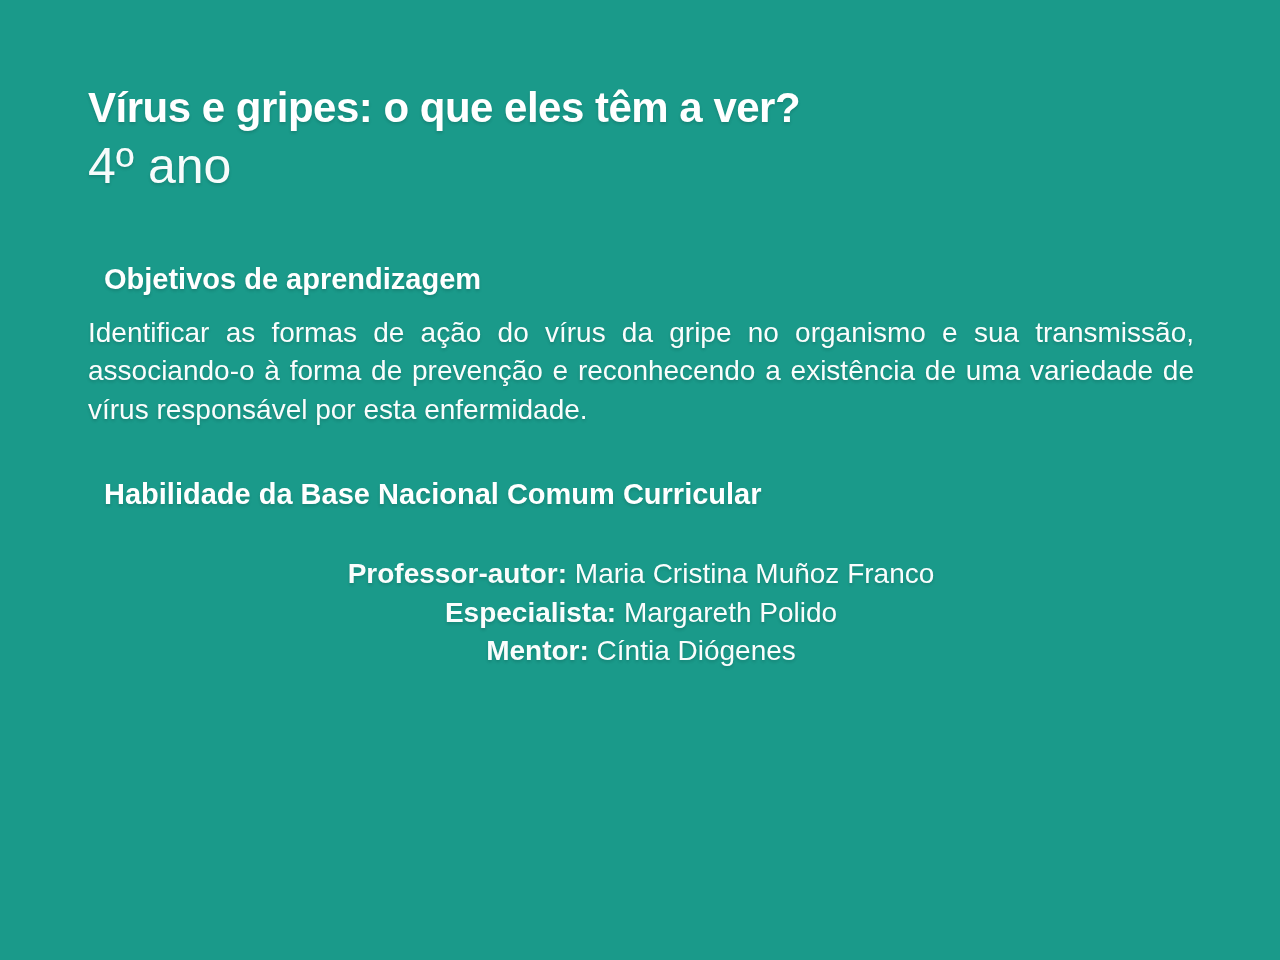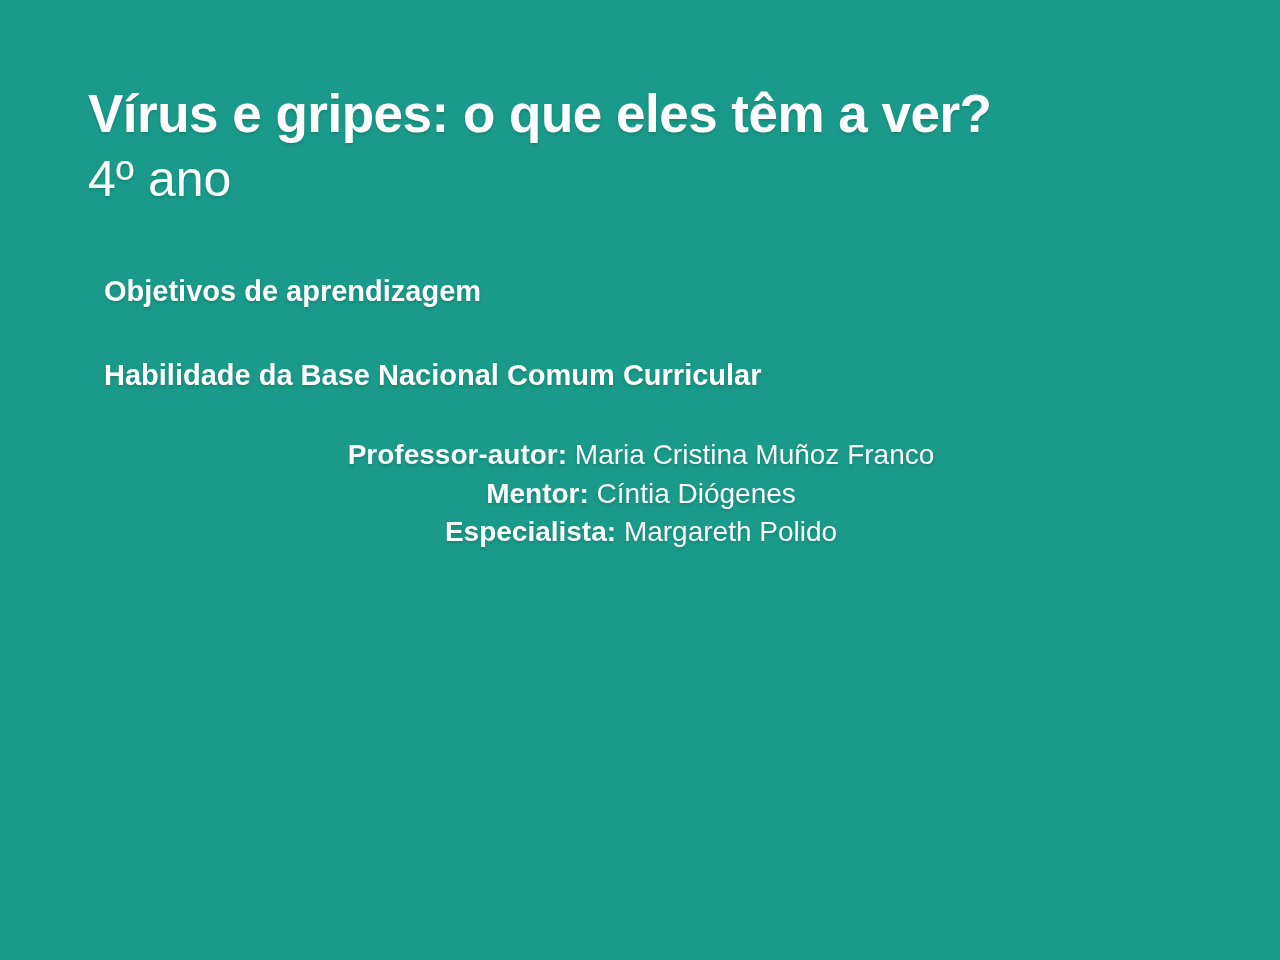--- a/index.html
+++ b/index.html
@@ -15,21 +15,21 @@
   }
   .slide {
     box-sizing: border-box;
     width: 1280px;
     height: 960px;
     padding: 84px 86px 0 88px;
     color: #FFFFFF;
     text-shadow: 0 2px 3px rgba(0, 40, 35, 0.18);
   }
   .title {
-    font-size: 53px;
+    font-size: 42px;
     font-weight: 700;
     line-height: 1.15;
     margin: 0;
     letter-spacing: -0.5px;
   }
   .grade {
     font-size: 50px;
     font-weight: 400;
     line-height: 1.15;
     margin: 6px 0 0 0;
@@ -75,34 +75,35 @@
 <body style="background: rgb(26, 154, 138);">
 
 <div class="slide">
 
   <h1 class="title">Vírus e gripes: o que eles têm a ver?</h1>
 
   <p class="grade">4º ano</p>
 
   <div class="section">
     <h2 class="section-heading">Objetivos de aprendizagem</h2>
+    <p class="section-body">Identificar as formas de ação do vírus da gripe no organismo e sua transmissão, associando-o à forma de prevenção e reconhecendo a existência de uma variedade de vírus responsável por esta enfermidade.</p>
   </div>
 
   <div class="section">
     <h2 class="section-heading">Habilidade da Base Nacional Comum Curricular</h2>
   </div>
 
   <div class="credits">
     <div class="credit-line">
       <span class="credit-label">Professor-autor:</span>
       <span class="credit-name">Maria Cristina Muñoz Franco</span>
     </div>
     <div class="credit-line">
+      <span class="credit-label">Especialista:</span>
+      <span class="credit-name">Margareth Polido</span>
+    </div>
+    <div class="credit-line">
       <span class="credit-label">Mentor:</span>
       <span class="credit-name">Cíntia Diógenes</span>
-    </div>
-    <div class="credit-line">
-      <span class="credit-label">Especialista:</span>
-      <span class="credit-name">Margareth Polido</span>
     </div>
   </div>
 
 </div>
 
 </body></html>

